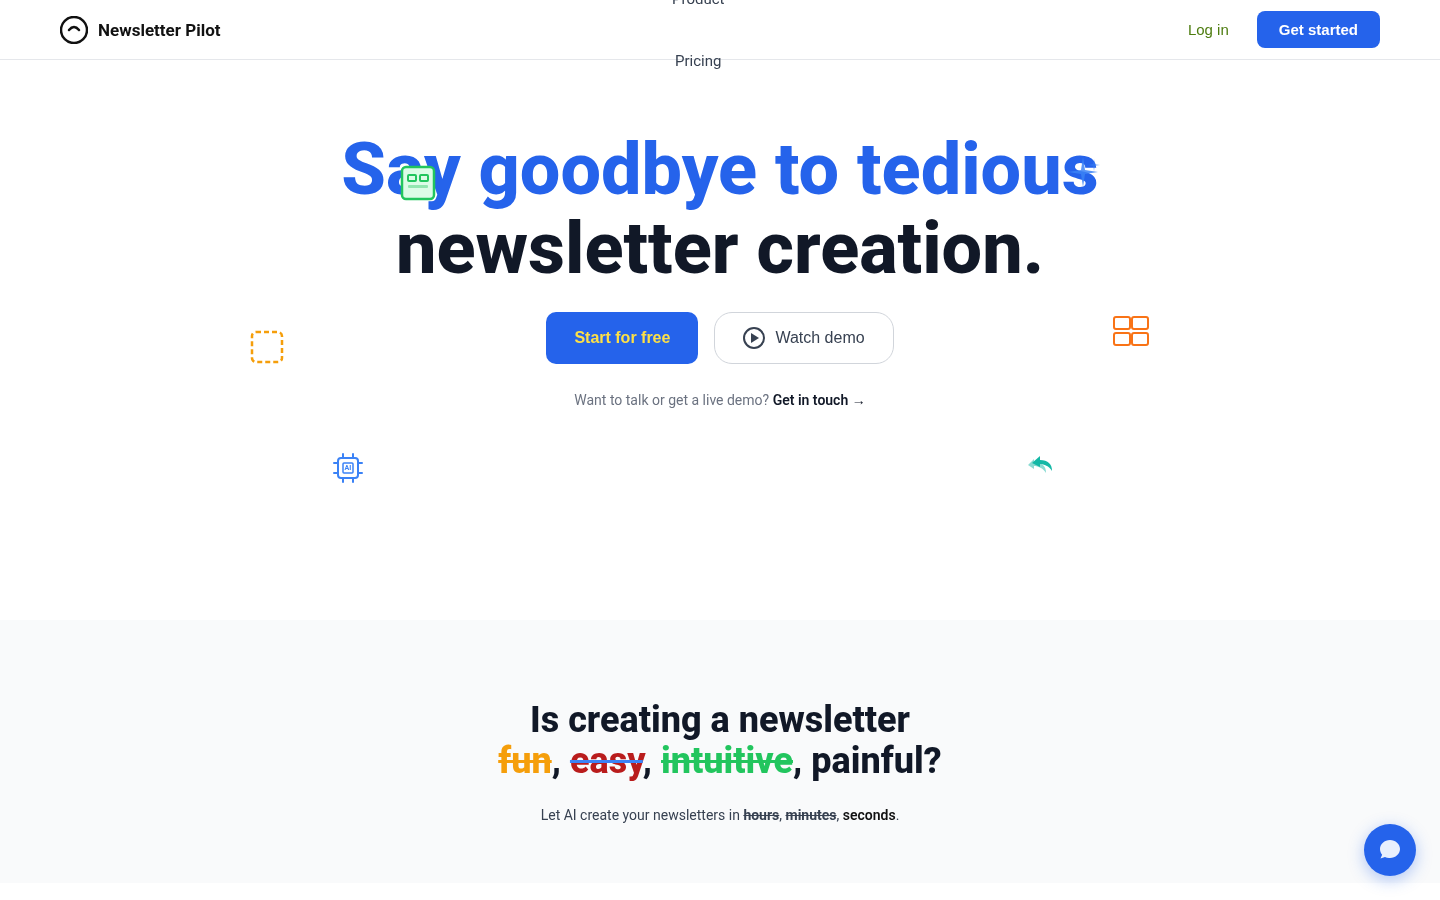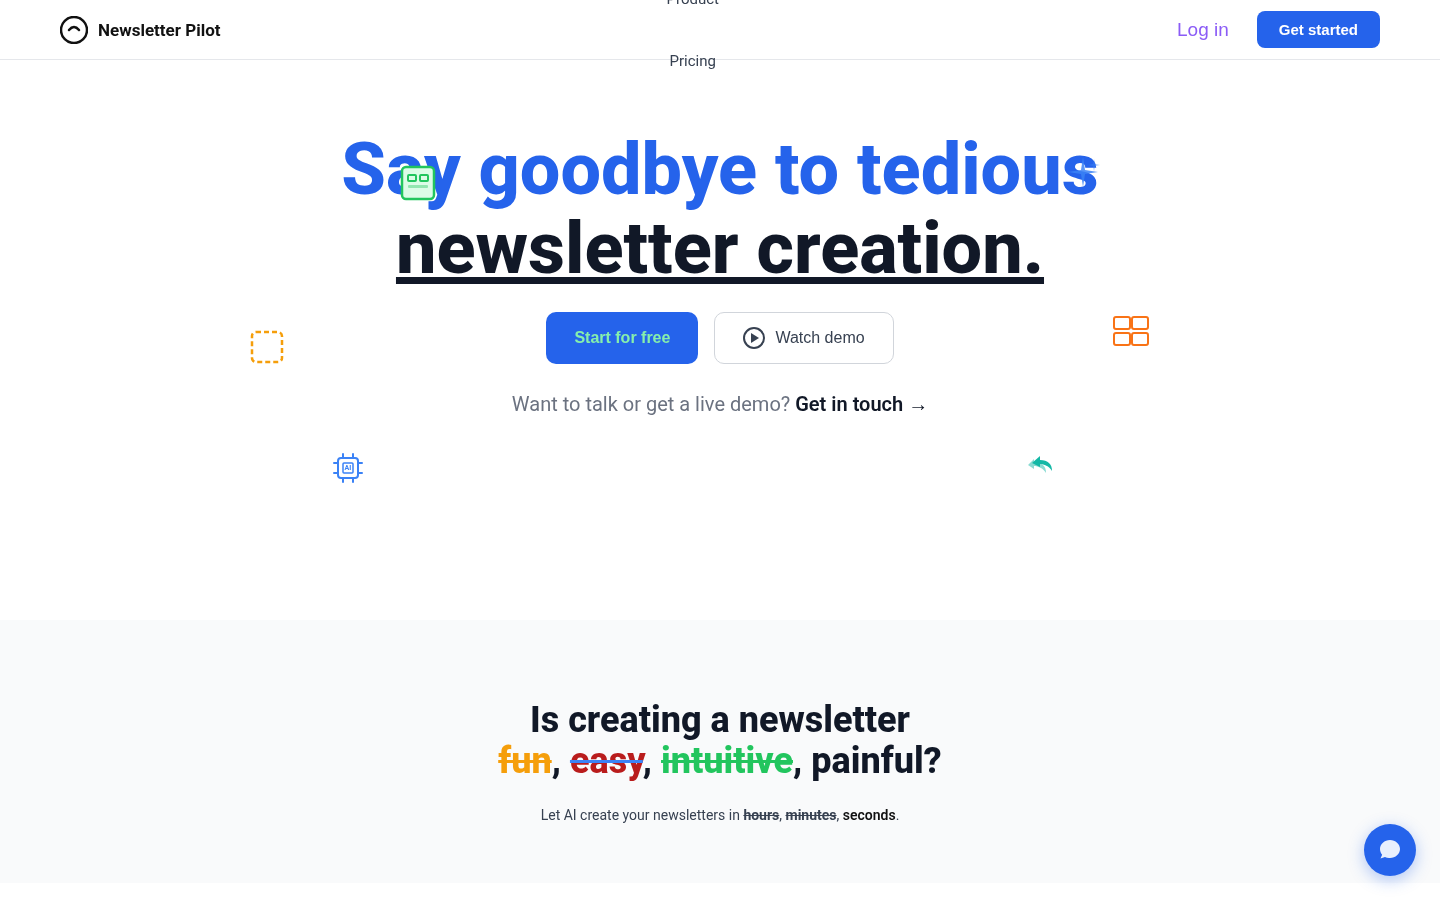--- a/index.html
+++ b/index.html
@@ -42,22 +42,22 @@
       color: #374151;
       cursor: pointer;
       text-decoration: none;
     }
     .nav-actions {
       display: flex;
       align-items: center;
       gap: 16px;
     }
     .btn-login {
-      font-size: 19px;
-      color: #8b5cf6;
+      font-size: 15px;
+      color: #4d7c0f;
       cursor: pointer;
       background: none;
       border: none;
       padding: 6px 12px;
     }
     .btn-get-started {
       background: #2563eb;
       color: #fff;
       border: none;
       border-radius: 8px;
@@ -78,49 +78,49 @@
       min-height: 560px;
     }
     .hero-title {
       font-size: 72px;
       font-weight: 800;
       line-height: 1.1;
       max-width: 800px;
       margin-bottom: 24px;
     }
     .hero-title-blue { color: #2563eb; }
-    .hero-title-dark { color: #111827; text-decoration: underline; }
+    .hero-title-dark { color: #111827; }
     .hero-subtitle {
       font-size: 18px;
       color: #6b7280;
       margin-bottom: 36px;
     }
     .hero-buttons {
       display: flex;
       gap: 16px;
       margin-bottom: 28px;
     }
     .btn-start {
       background: #2563eb;
-      color: #86efac;
+      color: #fde047;
       border: none;
       border-radius: 10px;
       padding: 14px 28px;
       font-size: 16px;
       font-weight: 600;
       cursor: pointer;
     }
     .btn-watch {
       display: flex;
       align-items: center;
       gap: 10px;
       background: #fff;
       color: #374151;
       border: 1.5px solid #d1d5db;
-      border-radius: 10px;
+      border-radius: 18px;
       padding: 14px 28px;
       font-size: 16px;
       font-weight: 500;
       cursor: pointer;
     }
     .play-circle {
       width: 22px;
       height: 22px;
       border: 2px solid #374151;
       border-radius: 50%;
@@ -130,21 +130,21 @@
     }
     .play-triangle {
       width: 0;
       height: 0;
       border-top: 5px solid transparent;
       border-bottom: 5px solid transparent;
       border-left: 8px solid #374151;
       margin-left: 2px;
     }
     .hero-contact {
-      font-size: 20px;
+      font-size: 14px;
       color: #6b7280;
     }
     .hero-contact-link {
       color: #111827;
       font-weight: 600;
       text-decoration: none;
       cursor: pointer;
     }
 
     

